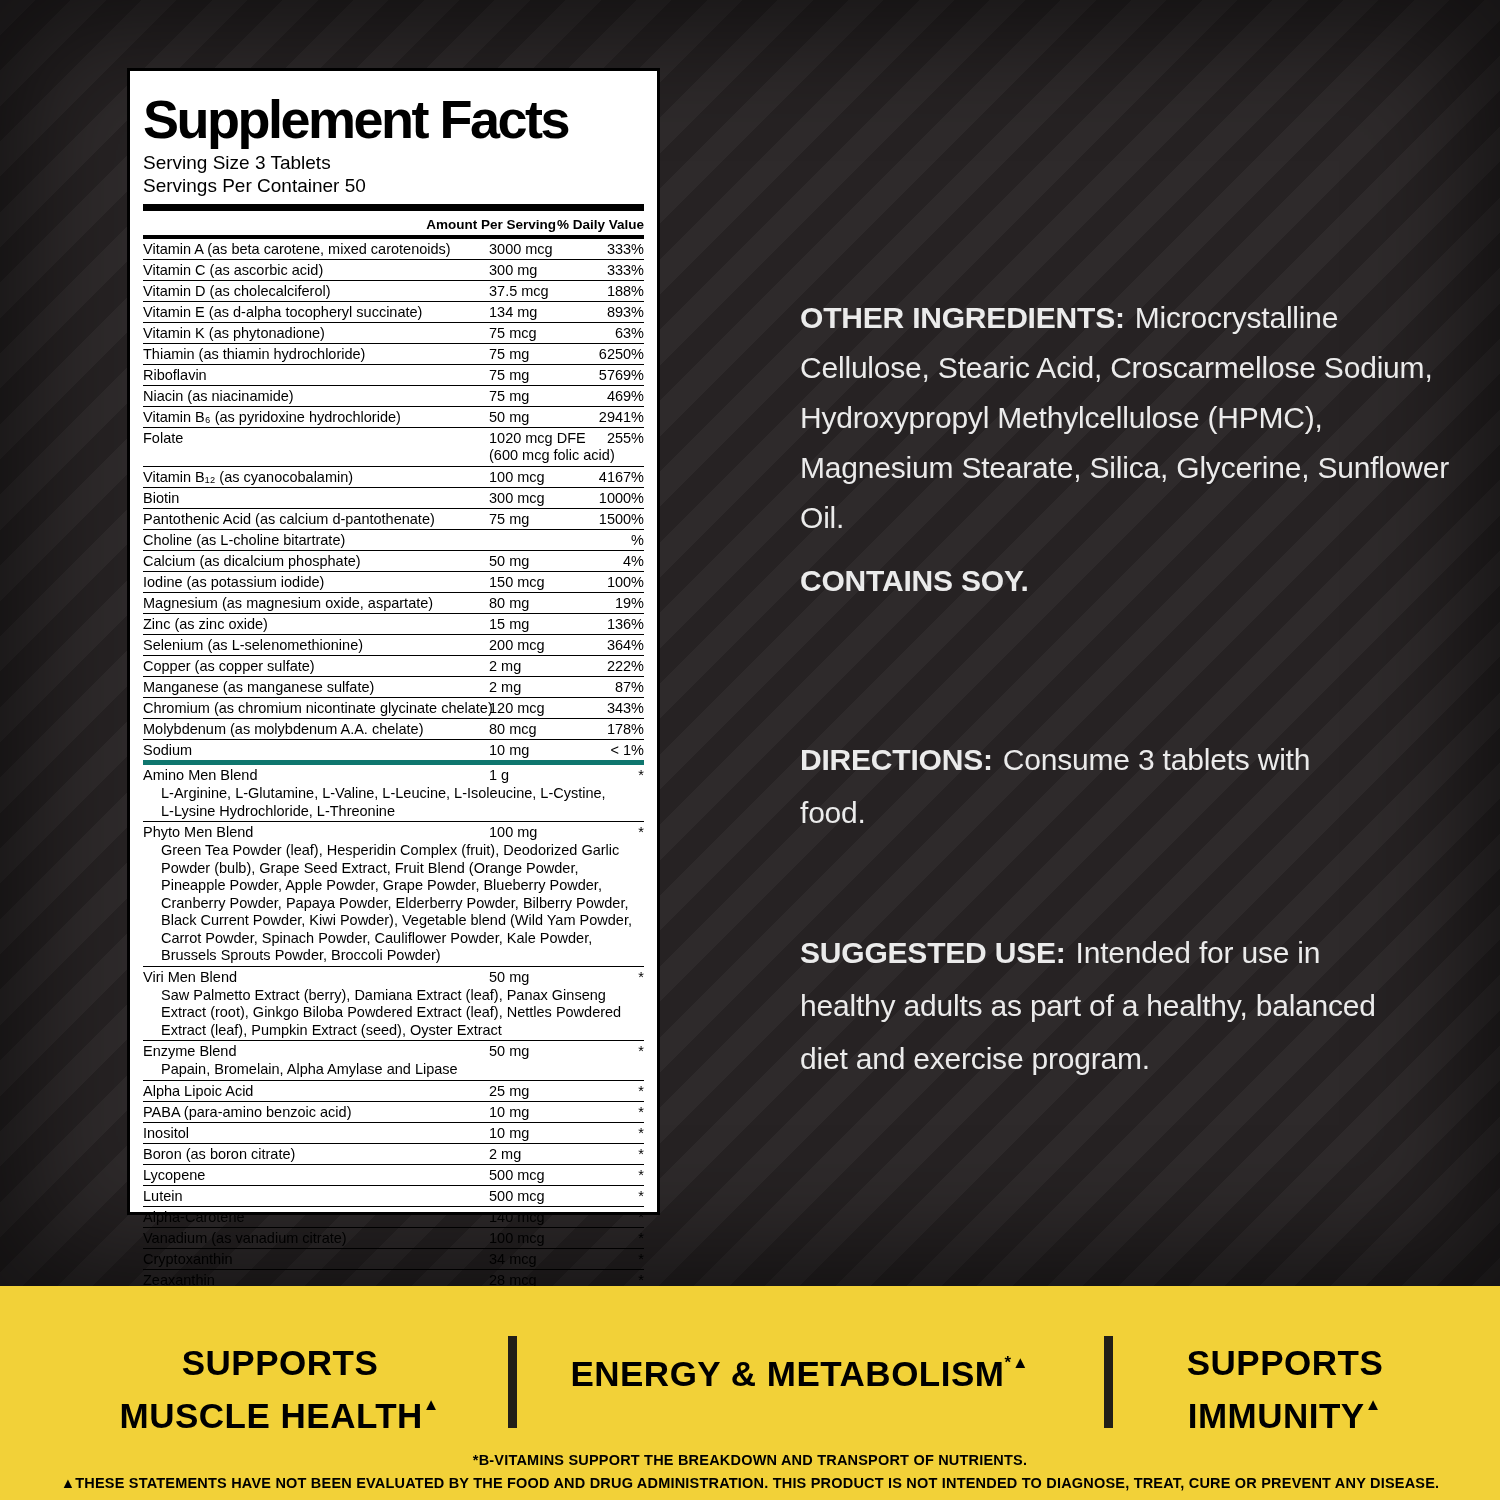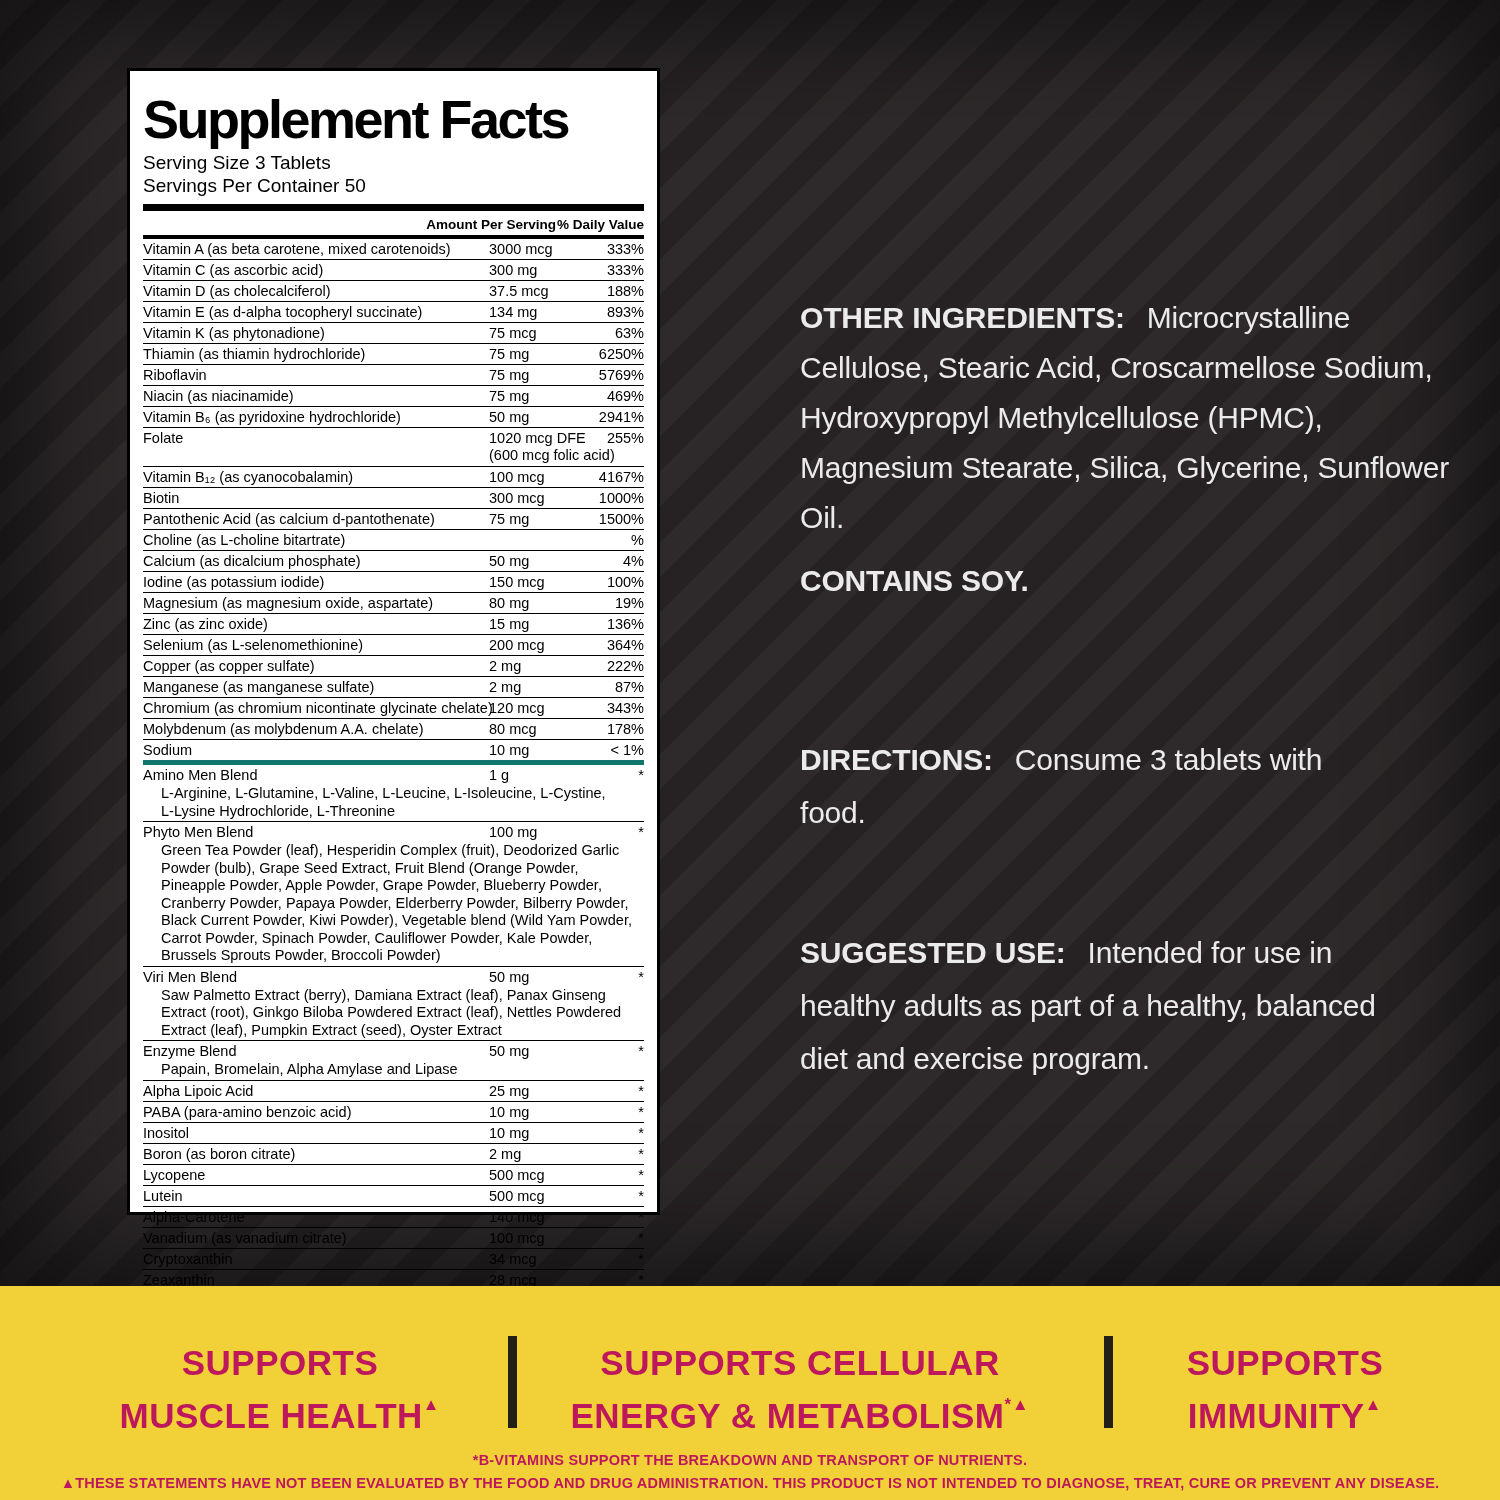--- a/index.html
+++ b/index.html
@@ -39,29 +39,29 @@
   .row.tall{min-height:35px;}
   .c-name{white-space:nowrap;}
   .c-amt{position:absolute;left:346px;top:2px;white-space:nowrap;}
   .c-amt2{display:block;white-space:nowrap;}
   .c-dv{position:absolute;right:0;top:2px;white-space:nowrap;text-align:center;}
   .sublist{padding-left:18px;padding-top:1px;}
   .subline{line-height:17.5px;white-space:nowrap;}
   .footnote{font-size:15px;margin-top:5px;line-height:19px;}
   
   .rtext{position:absolute;color:#ebebeb;letter-spacing:-0.2px;}
-  .rtext .lbl{font-weight:700;margin-right:22px;}
+  .rtext .lbl{font-weight:700;margin-right:10px;}
   .sec-other{left:800px;top:293px;width:652px;font-size:30px;line-height:50px;}
   .sec-soy{left:800px;top:556px;width:652px;font-size:30px;line-height:50px;}
   .sec-dir{left:800px;top:733px;width:565px;font-size:30px;line-height:53px;}
   .sec-use{left:800px;top:926px;width:608px;font-size:30px;line-height:53px;}
   
   .banner{
     position:absolute;left:0;top:1286px;width:1500px;height:214px;
-    background:#f2d138;color:#be185d;
+    background:#f2d138;color:#000000;
   }
   .claim{
     position:absolute;top:56px;transform:translateX(-50%);
     text-align:center;font-weight:700;font-size:35px;line-height:42px;letter-spacing:0.5px;
     white-space:nowrap;
   }
   .claim sup{font-size:48%;vertical-align:18px;letter-spacing:1px;}
   .claim-1{left:280px;}
   .claim-2{left:800px;}
   .claim-3{left:1285px;}
@@ -391,21 +391,20 @@
 
 <div class="banner">
   <div>
 
       <div class="claim claim-1">
         <div>SUPPORTS</div>
         <div><span>MUSCLE HEALTH</span><sup>▲</sup></div>
       </div>
 
       <div class="claim claim-2">
-        <div>SUPPORTS CELLULAR</div>
         <div><span>ENERGY &amp; METABOLISM</span><sup>*▲</sup></div>
       </div>
 
       <div class="claim claim-3">
         <div>SUPPORTS</div>
         <div><span>IMMUNITY</span><sup>▲</sup></div>
       </div>
     </div>
   <div class="vbar vbar-1"></div>
   <div class="vbar vbar-2"></div>

